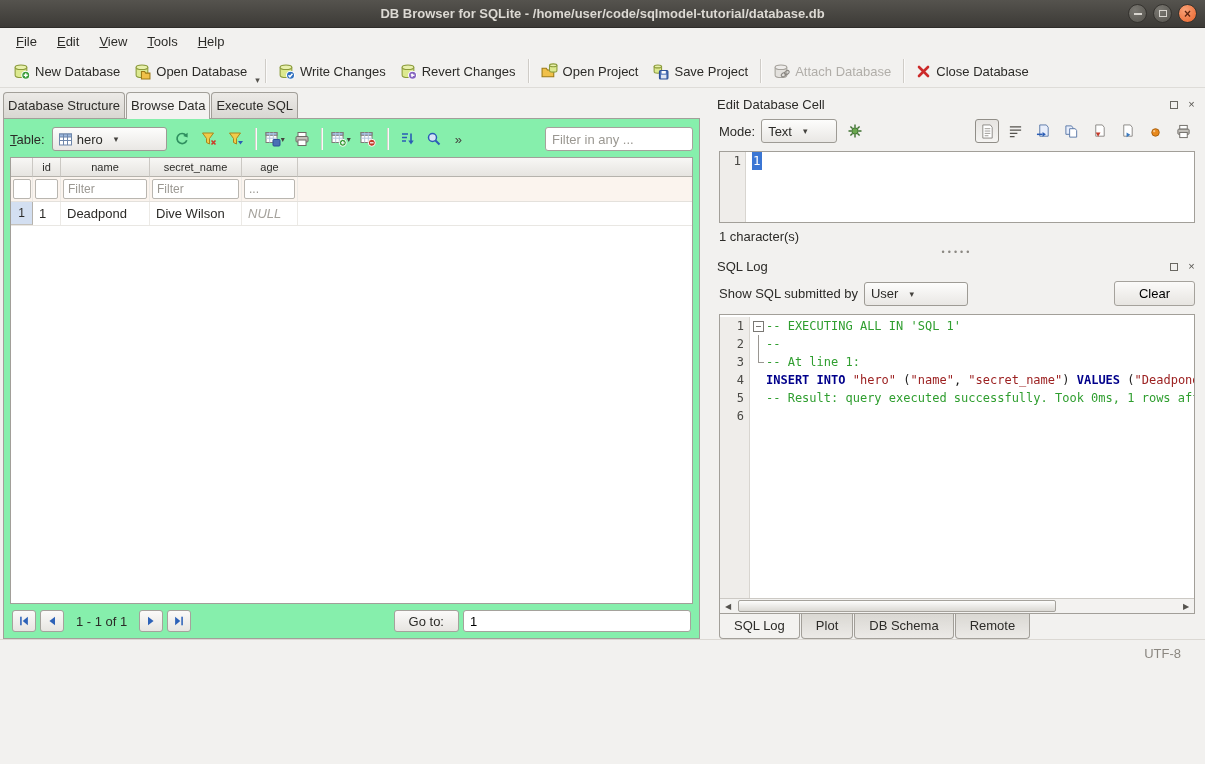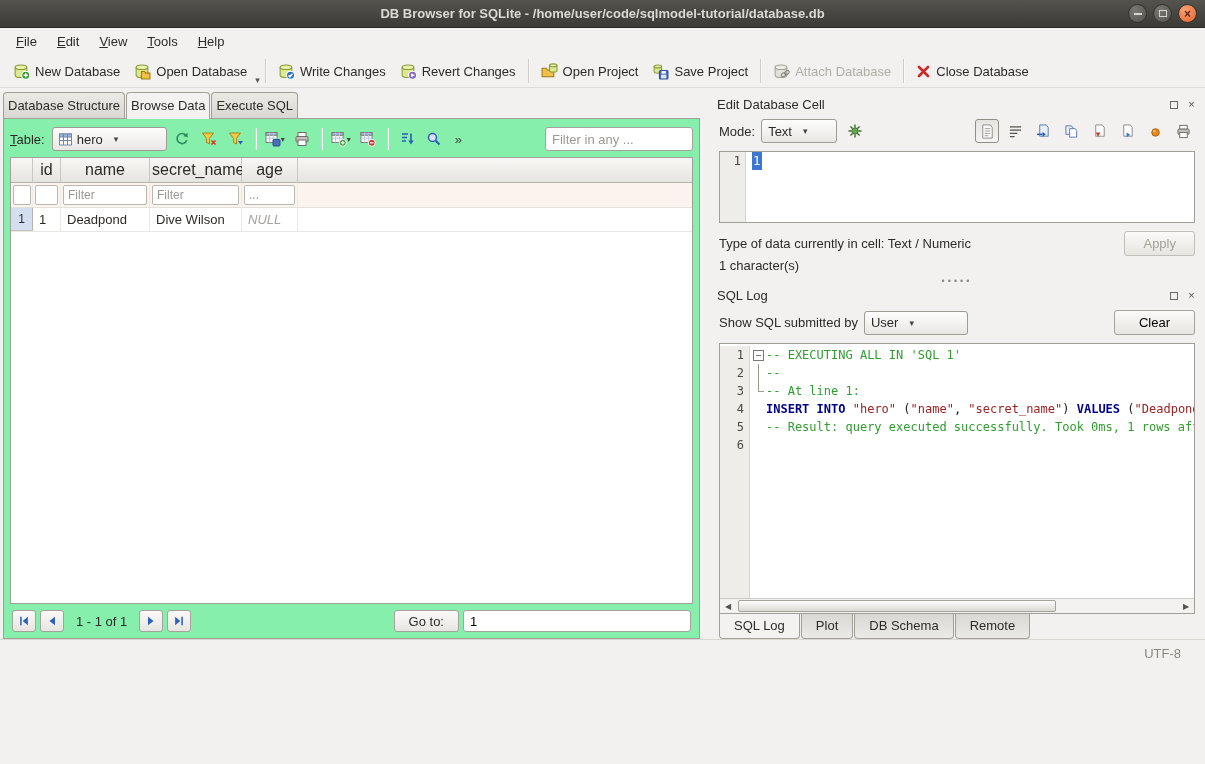--- a/index.html
+++ b/index.html
@@ -46,21 +46,21 @@
   .ibtn { display:flex; align-items:center; justify-content:center; min-width:24px; height:24px; border-radius:3px; padding:0 2px; }
   .bsep { width:1px; height:22px; background:#d5d2cd; box-shadow:1px 0 0 #fbfaf9; margin:0 4px; }
   .combo { display:flex; align-items:center; gap:5px; border:1px solid #9e9b95; border-radius:3px; background:linear-gradient(#fdfdfc,#e9e7e4); padding:2px 6px; height:24px; }
   .combo .arrow { font-size:9px; color:#44423e; margin-left:6px; }
   .filter-any { margin-left:auto; width:148px; height:24px; border:1px solid #a5a29c; border-radius:3px; padding:2px 6px; font-size:13px; font-family:inherit; }
   input::placeholder { color:#9b9892; opacity:1; }
 
   
   .gridbox { flex:1; margin:0 6px; border:1px solid #a29f99; background:#fff; overflow:hidden; display:flex; flex-direction:column; }
   .grow { display:flex; }
-  .hcell { background:linear-gradient(#f8f7f5,#e6e4e0); border-right:1px solid #cbc8c3; border-bottom:1px solid #b5b2ac; text-align:center; padding:3px 2px; font-size:16px; }
+  .hcell { background:linear-gradient(#f8f7f5,#e6e4e0); border-right:1px solid #cbc8c3; border-bottom:1px solid #b5b2ac; text-align:center; padding:3px 2px; font-size:11px; }
   .c-rh { width:22px; flex:none; } .c-id { width:28px; flex:none; } .c-name { width:89px; flex:none; } .c-sec { width:92px; flex:none; } .c-age { width:56px; flex:none; } .c-fill { flex:1; border-right:none; }
   .frow { background:#fbf4ee; border-bottom:1px solid #e4e1dc; }
   .fcell { padding:2px; border-right:1px solid #eceae6; display:flex; }
   .fcell input { width:100%; height:20px; border:1px solid #b9b6b0; border-radius:2px; padding:1px 4px; font-size:12px; font-family:inherit; }
   .drow { border-bottom:1px solid #e9e7e3; }
   .dcell { padding:4px 6px; border-right:1px solid #eceae6; font-size:13px; white-space:nowrap; overflow:hidden; }
   .rowhdr { background:#d3dff1; border-right:1px solid #b5b2ac; border-bottom:1px solid #c4c1bb; text-align:center; padding:4px 2px; font-size:12px; }
   .null { color:#a5a29c; font-style:italic; }
   .grid-empty { flex:1; background:#fff; }
 
@@ -523,24 +523,20 @@
       </div>
 
       <div class="cell-editor">
         <div class="gutter"></div>
         <div class="cline">
           <span class="ln">1</span>
           <span class="val sel">1</span>
         </div>
       </div>
 
-      <div class="info-row">
-        <span>Type of data currently in cell: Text / Numeric</span>
-        <button class="btn disabled">Apply</button>
-      </div>
       <div class="count-row">1 character(s)</div>
 
       <div class="hsplitter">•••••</div>
 
       <div class="dock-title">
         <span>SQL Log</span>
         <div class="dock-icons">
           <span class="dicon">
               <span class="sq"></span>
             </span>

